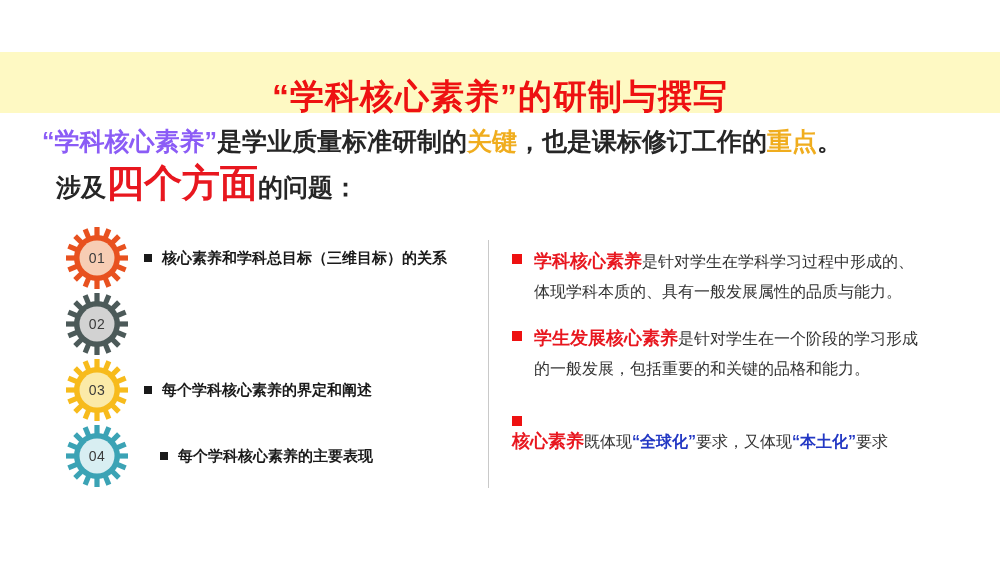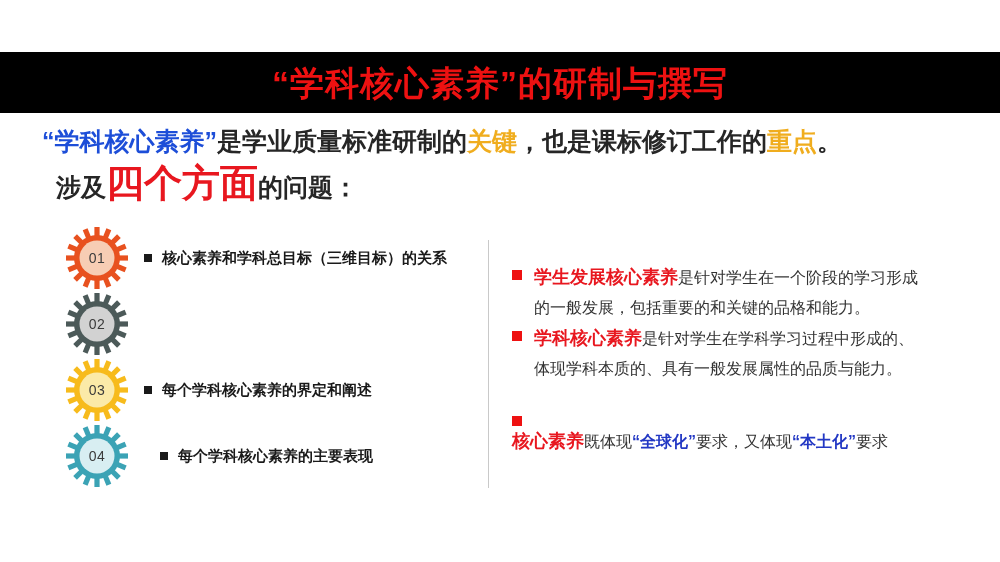--- a/index.html
+++ b/index.html
@@ -21,23 +21,23 @@
     background: #ffffff;
   }
 
   
   .title-banner {
     position: absolute;
     left: 0;
     top: 52px;
     width: 1000px;
     height: 61px;
-    background: #000000;
-    display: flex;
-    align-items: center;
+    background: #fef9c3;
+    display: flex;
+    align-items: flex-end;
     justify-content: center;
   }
   .title-text {
     color: #ee1111;
     font-size: 34px;
     font-weight: bold;
     letter-spacing: 1px;
     line-height: 1;
     white-space: nowrap;
     font-family: "Liberation Sans", "DejaVu Sans", sans-serif;
@@ -59,21 +59,21 @@
   }
   .intro-line2 {
     margin-top: 7px;
     padding-left: 14px;
     font-size: 25px;
     font-weight: bold;
     line-height: 36px;
     color: #262626;
     white-space: nowrap;
   }
-  .kw-blue   { color: #1d4ed8; }
+  .kw-blue   { color: #8b5cf6; }
   .kw-gold   { color: #f0ad1e; text-align: center; }
   .kw-red-lg { color: #e8171f; font-size: 38px; }
 
   
   .left-col {
     position: absolute;
     left: 0;
     top: 226px;
     width: 470px;
     height: 260px;
@@ -449,30 +449,30 @@
         <span>每个学科核心素养的主要表现</span>
       </div>
     </div>
 
   </div>
 
   <div class="divider"></div>
 
   <div class="right-col">
 
+    <div class="r-item">
+      <span class="r-bullet"></span>
+      <div class="r-body"><span class="r-strong">学科核心素养</span><span>是针对学生在学科学习过程中形成的、</span><br><span>体现学科本质的、具有一般发展属性的品质与能力。</span></div>
+    </div>
+
     <div class="r-item gap1">
       <span class="r-bullet"></span>
       <div class="r-body"><span class="r-strong">学生发展核心素养</span><span>是针对学生在一个阶段的学习形成</span><br><span>的一般发展，包括重要的和关键的品格和能力。</span></div>
     </div>
 
-    <div class="r-item">
-      <span class="r-bullet"></span>
-      <div class="r-body"><span class="r-strong">学科核心素养</span><span>是针对学生在学科学习过程中形成的、</span><br><span>体现学科本质的、具有一般发展属性的品质与能力。</span></div>
-    </div>
-
     <div class="r-item gap2">
       <span class="r-bullet"></span>
       <div class="r-body"><span class="r-strong">核心素养</span><span>既体现</span><span class="r-blue">“全球化”</span><span>要求，又体现</span><span class="r-blue">“本土化”</span><span>要求</span></div>
     </div>
 
   </div>
 
 </div>
 
 </body></html>

